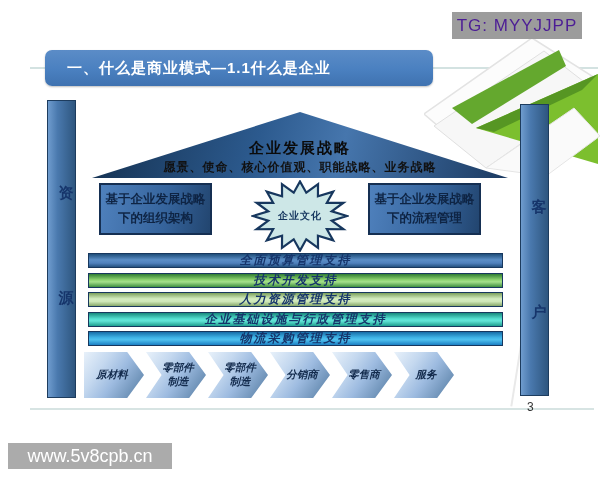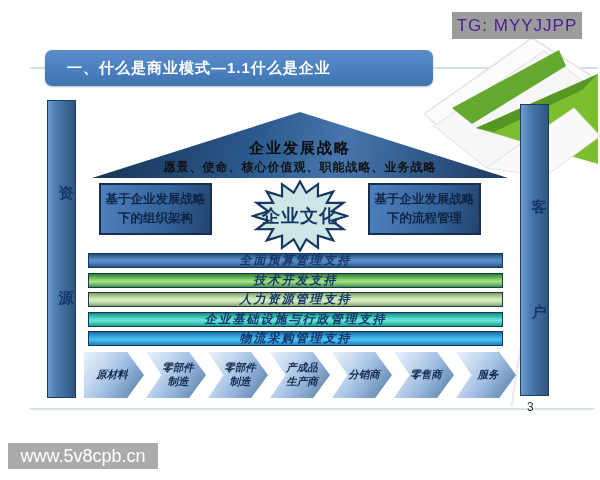--- a/index.html
+++ b/index.html
@@ -53,21 +53,21 @@
         text-align:center;display:flex;align-items:center;justify-content:center;line-height:1.55;
         padding:2px;}
   .box-left{left:99px;}
   .box-right{left:368px;}
 
   
   .star-wrap{left:251px;top:180px;width:98px;height:72px;z-index:2;}
   .star-wrap svg{width:100%;height:100%;display:block;}
   .star-label{position:absolute;left:0;top:0;width:100%;height:100%;display:flex;
               align-items:center;justify-content:center;color:#14355e;
-              font-family:"Liberation Serif",serif;font-weight:bold;font-size:18px;letter-spacing:1px;}
+              font-family:"Liberation Serif",serif;font-weight:bold;font-size:10px;letter-spacing:1px;}
 
   
   .bars{left:88px;top:253px;width:415px;height:93px;display:flex;flex-direction:column;
         justify-content:space-between;z-index:2;}
   .sbar{height:15px;border:1px solid #17375e;box-sizing:border-box;text-align:center;
         color:#16356b;font-family:"Liberation Serif",serif;font-style:italic;font-weight:bold;
         font-size:12px;line-height:13px;letter-spacing:2px;}
   .sbar-1{background:linear-gradient(180deg,#1f4e79 0%,#5b8ec6 45%,#4f81bd 70%,#24517f 100%);}
   .sbar-2{background:linear-gradient(180deg,#2f7d32 0%,#8ed470 45%,#a5e08b 60%,#3f8f3f 100%);}
   .sbar-3{background:linear-gradient(180deg,#7ba05b 0%,#d4ecc0 45%,#cfe8b8 65%,#86a86a 100%);}
@@ -81,21 +81,21 @@
         display:flex;align-items:center;justify-content:center;
         clip-path:polygon(0 0,72% 0,100% 50%,72% 100%,0 100%,26% 50%);}
   .chev.first{clip-path:polygon(0 0,72% 0,100% 50%,72% 100%,0 100%);}
   .chev span{display:block;width:36px;text-align:center;word-break:break-all;
         color:#132b4d;font-family:"Liberation Serif",serif;font-style:italic;font-weight:bold;
         font-size:10.5px;line-height:1.35;margin-left:4px;}
   .chev.first span{margin-left:-4px;}
 
   
   .page-number{left:527px;top:400px;font-size:12px;color:#333333;z-index:2;}
-  .watermark{left:8px;top:443px;width:150px;height:26px;background:#ababab;color:#ffffff;
+  .watermark{left:8px;top:443px;width:164px;height:26px;background:#ababab;color:#ffffff;
              font-size:18px;line-height:26px;text-align:center;z-index:6;}
 </style>
 </head>
 <body>
 
 <div class="abs rule-top"></div>
 <div class="abs rule-bottom"></div>
 <div class="abs page-edge"></div>
 
 <div class="abs tg-badge">TG: MYYJJPP</div>
@@ -143,23 +143,20 @@
   <div class="chev first">
       <span>原材料</span>
     </div>
   <div class="chev">
       <span>零部件制造</span>
     </div>
   <div class="chev">
       <span>零部件制造</span>
     </div>
   <div class="chev">
-      <span>产成品生产商</span>
-    </div>
-  <div class="chev">
       <span>分销商</span>
     </div>
   <div class="chev">
       <span>零售商</span>
     </div>
   <div class="chev">
       <span>服务</span>
     </div>
 </div>
 

